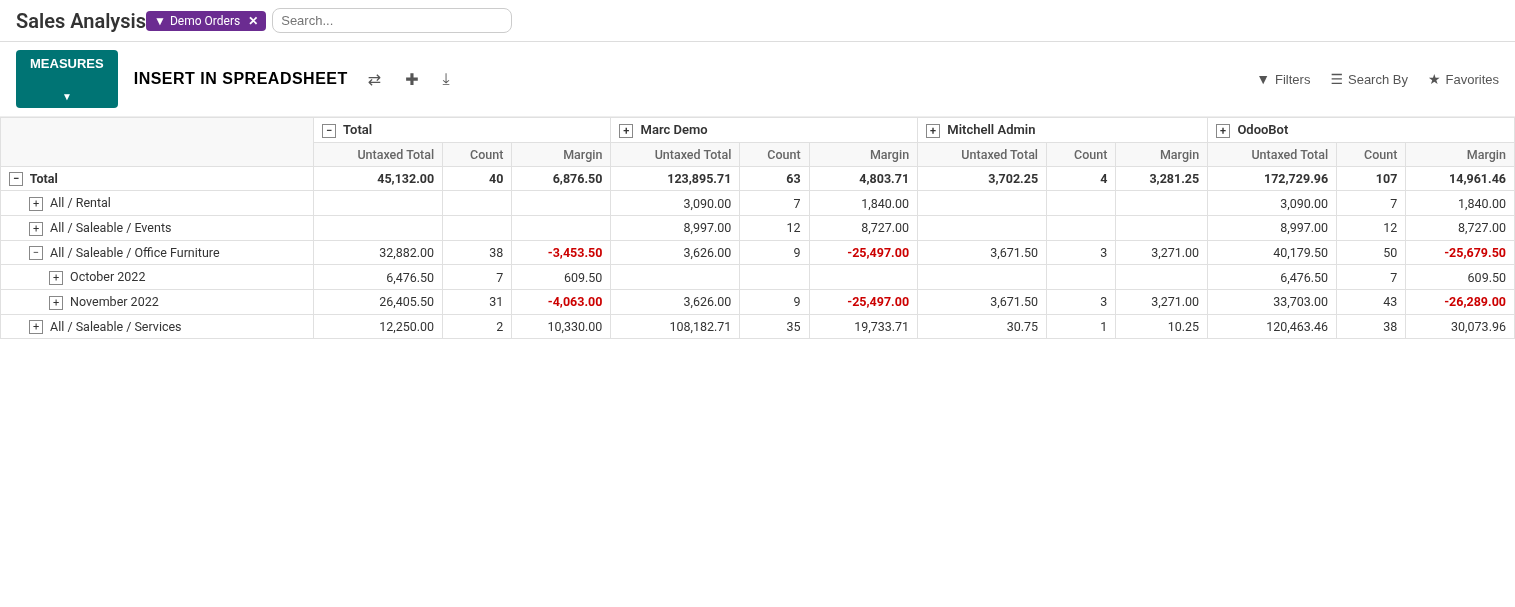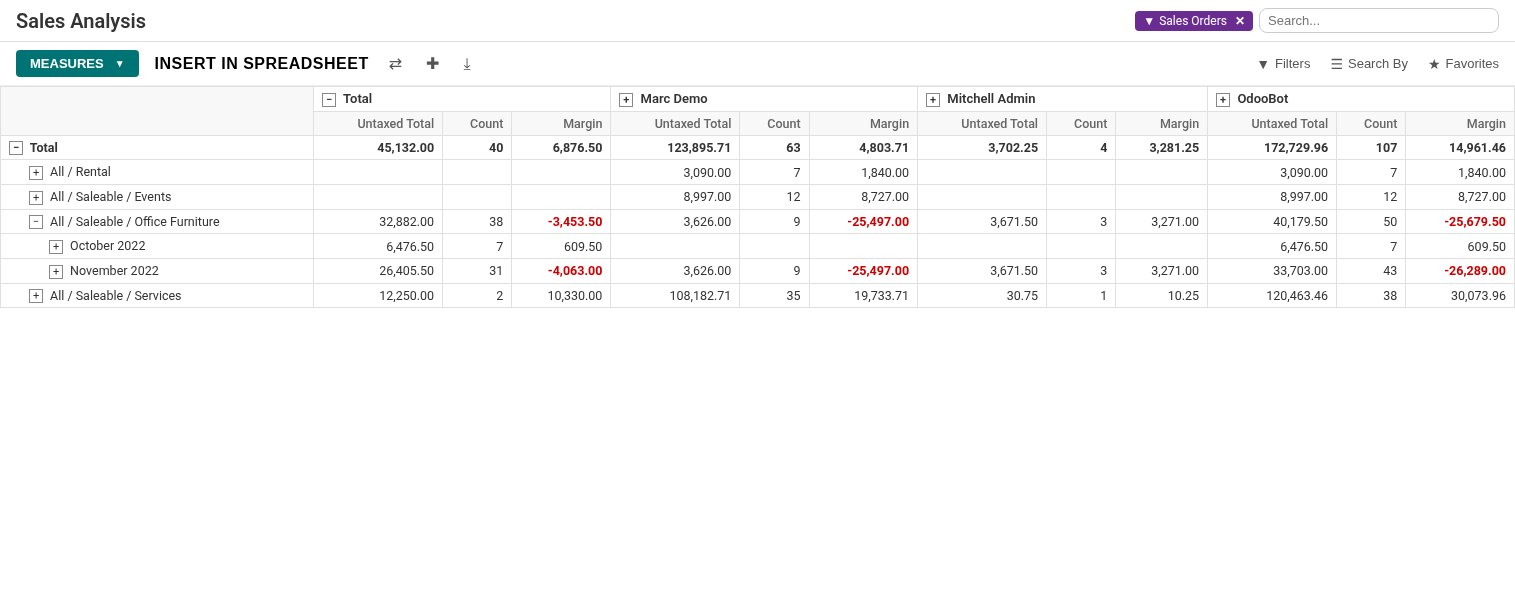--- a/index.html
+++ b/index.html
@@ -1,21 +1,21 @@
 <!DOCTYPE html>
 <html><head>
   <meta charset="utf-8">
   <style>
     * { box-sizing: border-box; margin: 0; padding: 0; }
     body { font-family: -apple-system, BlinkMacSystemFont, 'Segoe UI', Roboto, sans-serif; font-size: 13px; background: #fff; color: #333; }
 
     .top-bar {
       display: flex;
       align-items: center;
-      justify-content: space-between;
+      justify-content: flex-start;
       padding: 8px 16px;
       border-bottom: 1px solid #ddd;
     }
     .page-title { font-size: 20px; font-weight: 600; color: #333; }
 
     .search-area {
       display: flex;
       align-items: center;
       gap: 6px;
     }
@@ -54,21 +54,22 @@
       background: #007474;
       color: #fff;
       border: none;
       border-radius: 4px;
       padding: 6px 14px;
       font-size: 13px;
       font-weight: 600;
       cursor: pointer;
       display: flex;
       align-items: center;
-      gap: 11px;
+      gap: 20px;
+      flex-direction: column;
     }
     .btn-measures .chevron { font-size: 10px; }
 
     .btn-insert {
       background: none;
       border: none;
       color: #000000;
       font-size: 16px;
       font-weight: 700;
       cursor: pointer;
@@ -166,21 +167,21 @@
     .negative { color: #c00; font-weight: bold; }
   </style>
 </head>
 <body>
 
 <div class="top-bar">
   <span class="page-title">Sales Analysis</span>
   <div class="search-area">
     <div class="search-filter-tag">
       <span>▼</span>
-      <span>Sales Orders</span>
+      <span>Demo Orders</span>
       <span class="close-x">✕</span>
     </div>
     <input class="search-input-box" type="text" placeholder="Search..." style="">
   </div>
 </div>
 
 <div class="toolbar">
   <button class="btn-measures">
     <span>MEASURES</span>
     <span class="chevron">▼</span>

